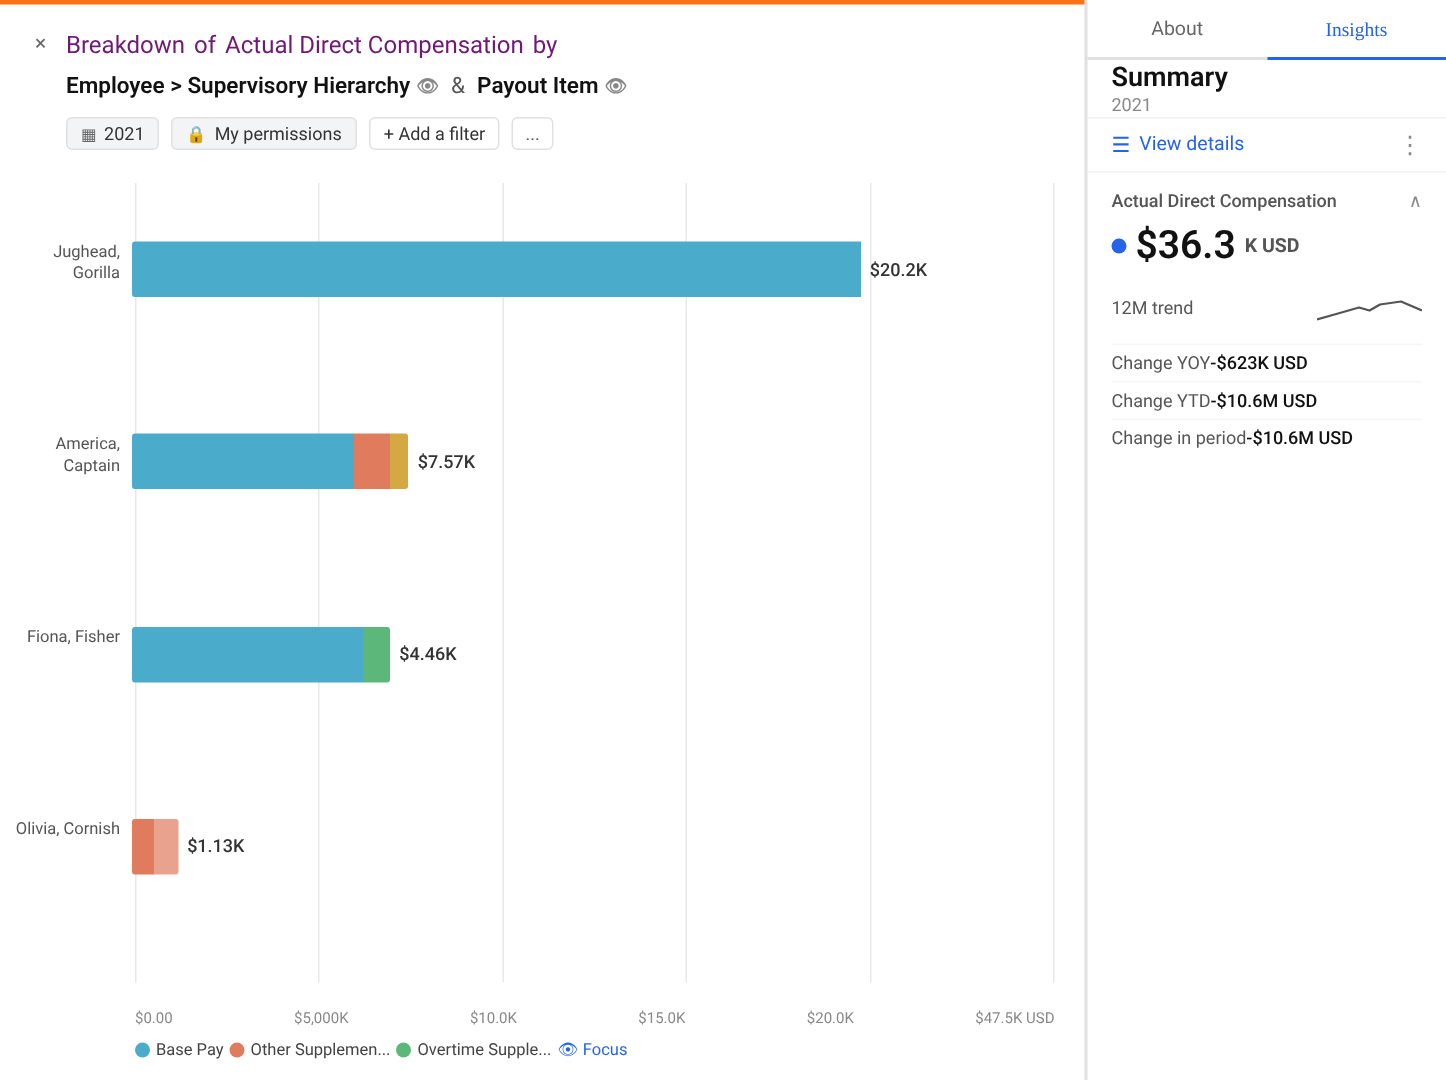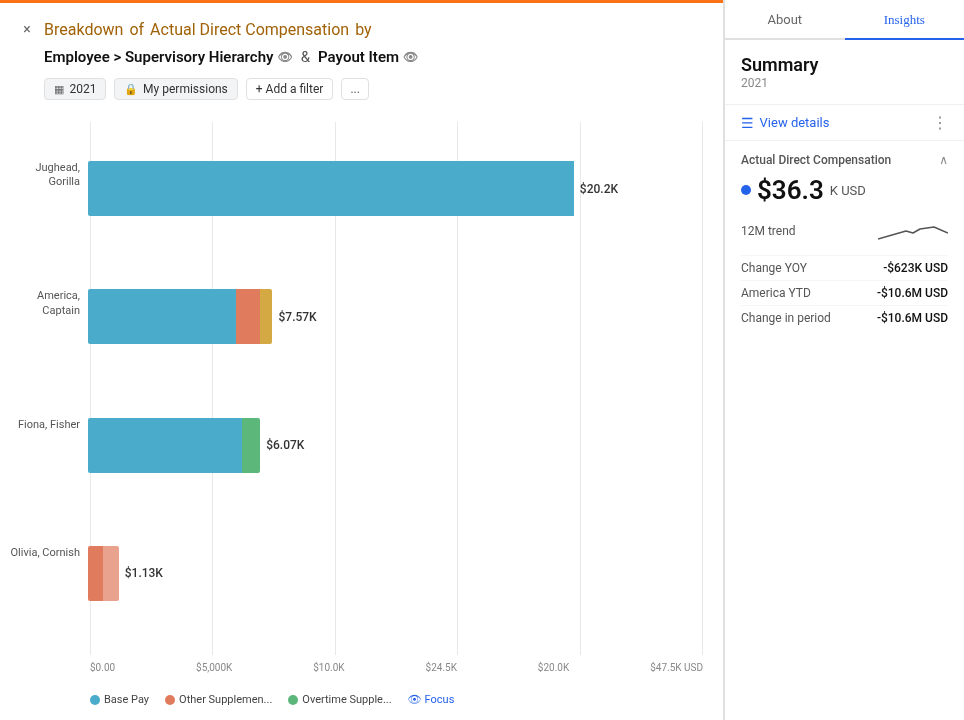--- a/index.html
+++ b/index.html
@@ -43,21 +43,21 @@
       width: 22px; height: 22px;
       display: flex; align-items: center; justify-content: center;
       cursor: pointer;
       color: #666;
       font-size: 14px;
       border-radius: 3px;
     }
 
     .header-text {
       font-size: 16px;
-      color: #a16207;
+      color: #701a75;
     }
 
     .subheader-row {
       display: flex;
       align-items: center;
       padding: 4px 16px 8px 44px;
       gap: 8px;
       font-size: 15px;
       color: #333;
     }
@@ -157,21 +157,21 @@
       text-align: right;
       font-size: 11px;
       color: #555;
       padding-right: 8px;
       flex-shrink: 0;
       line-height: 1.3;
     }
 
     .bar-track {
       flex: 1;
-      height: 55px;
+      height: 37px;
       display: flex;
       align-items: center;
       position: relative;
     }
 
     .bar-segment {
       height: 100%;
       display: flex;
       align-items: center;
     }
@@ -180,32 +180,32 @@
       font-size: 12px;
       color: #333;
       margin-left: 6px;
       white-space: nowrap;
       font-weight: 500;
     }
 
     
     .x-axis {
       position: absolute;
-      bottom: 12px; left: 80px; right: 0;
+      bottom: 0; left: 80px; right: 0;
       display: flex;
       justify-content: space-between;
       font-size: 10px;
       color: #888;
     }
 
     
     .legend {
       display: flex;
       align-items: center;
-      gap: 16px;
+      gap: 4px;
       padding: 8px 0 4px 80px;
       font-size: 11px;
       color: #444;
     }
     .legend-item {
       display: flex;
       align-items: center;
       gap: 4px;
       cursor: pointer;
     }
@@ -252,21 +252,21 @@
     }
     .tab.active::after {
       content: '';
       position: absolute;
       bottom: -2px; left: 0; right: 0;
       height: 2px;
       background: #2563eb;
     }
 
     .summary-section {
-      padding: 14px 16px;
+      padding: 1px 16px;
     }
 
     .summary-title {
       font-size: 18px;
       font-weight: 600;
       color: #111;
     }
     .summary-year {
       font-size: 12px;
       color: #888;
@@ -319,21 +319,21 @@
       flex-shrink: 0;
     }
     .metric-value {
       font-size: 26px;
       font-weight: 600;
       color: #111;
     }
     .metric-unit {
       font-size: 13px;
       color: #555;
-      font-weight: 400;
+      font-weight: 700;
     }
 
     .trend-row {
       display: flex;
       align-items: center;
       justify-content: space-between;
       margin-bottom: 10px;
     }
     .trend-label {
       font-size: 12px;
@@ -342,21 +342,21 @@
 
     
     .sparkline-svg {
       width: 70px;
       height: 28px;
     }
 
     .change-row {
       display: flex;
       align-items: center;
-      justify-content: space-between;
+      justify-content: flex-start;
       padding: 5px 0;
       border-top: 1px solid #f5f5f5;
     }
     .change-label {
       font-size: 12px;
       color: #555;
     }
     .change-value {
       font-size: 12px;
       color: #111;
@@ -435,39 +435,39 @@
             <div class="bar-segment" style="width:2%;background:#d4a843;border-radius:0 2px 2px 0;"></div>
             <span class="bar-value">$7.57K</span>
           </div>
         </div>
 
         <div class="bar-row">
           <div class="bar-label">Fiona, Fisher</div>
           <div class="bar-track">
             <div class="bar-segment" style="width:25%;background:#4aabca;border-radius:2px 0 0 2px;"></div>
             <div class="bar-segment" style="width:3%;background:#5cb87a;border-radius:0 2px 2px 0;"></div>
-            <span class="bar-value">$6.07K</span>
+            <span class="bar-value">$4.46K</span>
           </div>
         </div>
 
         <div class="bar-row">
           <div class="bar-label">Olivia, Cornish</div>
           <div class="bar-track">
             <div class="bar-segment" style="width:2.5%;background:#e07b5e;border-radius:2px 0 0 2px;"></div>
             <div class="bar-segment" style="width:2.5%;background:#e07b5e;border-radius:0 2px 2px 0;opacity:0.7;"></div>
             <span class="bar-value">$1.13K</span>
           </div>
         </div>
       </div>
 
       <div class="x-axis">
         <span>$0.00</span>
         <span>$5,000K</span>
         <span>$10.0K</span>
-        <span>$24.5K</span>
+        <span>$15.0K</span>
         <span>$20.0K</span>
         <span>$47.5K USD</span>
       </div>
     </div>
 
     <div class="legend">
       <div class="legend-item">
         <div class="legend-dot" style="background:#4aabca;"></div>
         <span>Base Pay</span>
       </div>
@@ -524,21 +524,21 @@
       <svg class="sparkline-svg" viewBox="0 0 70 28">
         <polyline points="0,22 14,18 28,14 35,16 42,12 56,10 70,16" fill="none" stroke="#555" stroke-width="1.5" stroke-linejoin="round"></polyline>
       </svg>
     </div>
 
     <div class="change-row">
       <span class="change-label">Change YOY</span>
       <span class="change-value">-$623K USD</span>
     </div>
     <div class="change-row">
-      <span class="change-label">America YTD</span>
+      <span class="change-label">Change YTD</span>
       <span class="change-value">-$10.6M USD</span>
     </div>
     <div class="change-row">
       <span class="change-label">Change in period</span>
       <span class="change-value">-$10.6M USD</span>
     </div>
   </div>
 </div>
 
 </body></html>

